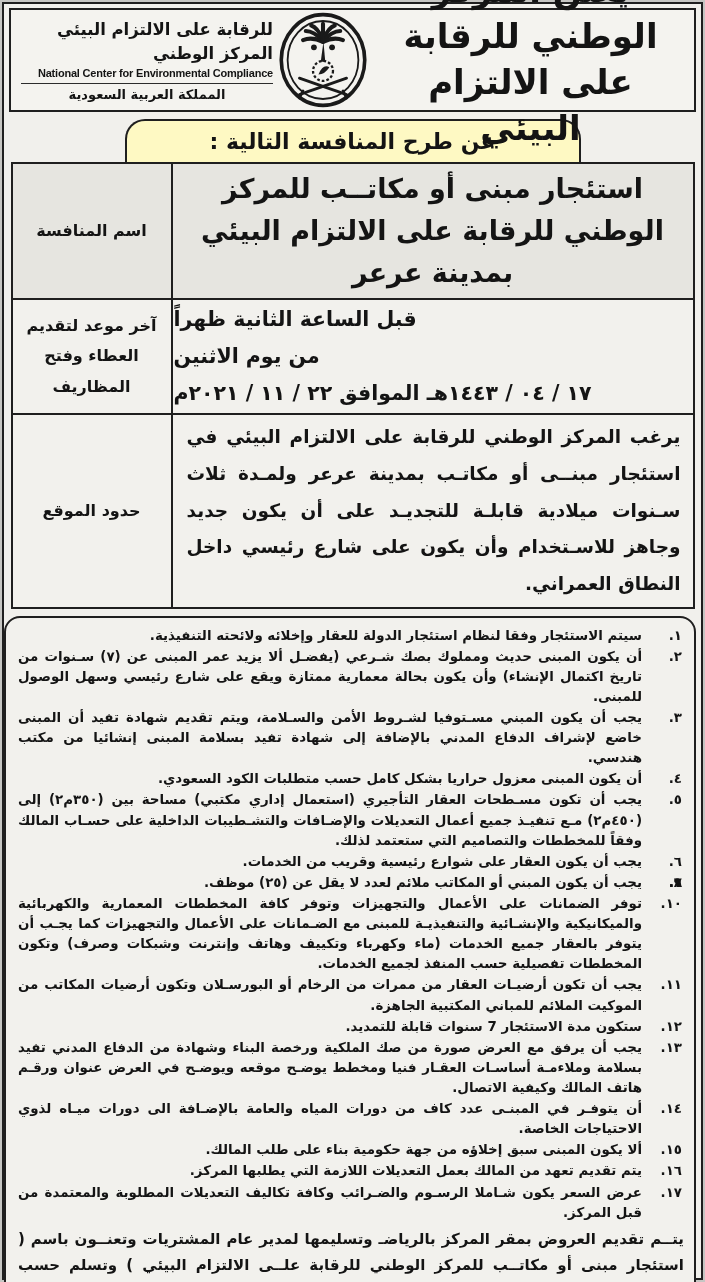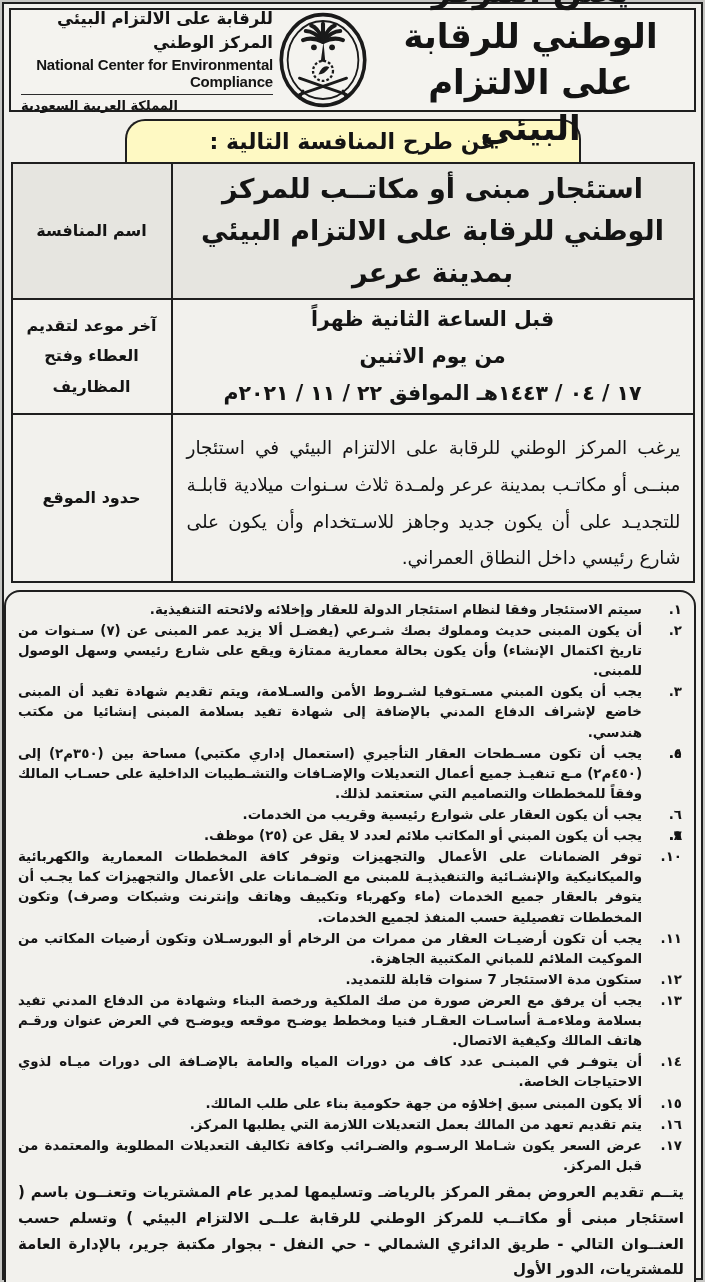--- a/index.html
+++ b/index.html
@@ -39,24 +39,24 @@
   .masthead-logo{
     flex:0 0 100px;
     display:flex;align-items:center;justify-content:center;
   }
   .masthead-org{
     flex:0 0 252px;
     text-align:right;
     padding-left:4px;
   }
   .org-ar{font-size:16.5px;font-weight:700;line-height:1.45;}
-  .org-en{font-family:"Liberation Sans",sans-serif;font-size:15px;font-weight:700;
+  .org-en{font-family:"Liberation Sans",sans-serif;font-size:11px;font-weight:700;
           padding-top:2px;letter-spacing:-0.2px;text-align:right;direction:ltr;}
   .org-rule{border-top:1.5px solid #2c2c2c;margin:4px 0 3px 0;}
-  .org-country{font-size:13px;font-weight:600;text-align:left;}
+  .org-country{font-size:13px;font-weight:600;text-align:center;}
   
   .tab{
     width:456px;
     margin:7px auto 0 auto;
     border:2.5px solid #1f1f1f;
     border-bottom:none;
     border-radius:20px 20px 0 0;
     height:43px;
     display:flex;align-items:center;justify-content:center;
     font-size:22px;font-weight:900;
@@ -82,26 +82,26 @@
     line-height:1.9;
     padding:4px 8px;
   }
   .row-name td{background:#e6e5e0;height:101px;}
   .row-name .value-cell{
     text-align:center;font-size:27px;font-weight:900;line-height:1.55;
     padding:4px 1px;
   }
   .row-deadline td{height:110px;background:#f2f1ed;}
   .row-deadline .value-cell{
-    text-align:center;font-size:20.5px;font-weight:900;line-height:1.82;
+    text-align:left;font-size:20.5px;font-weight:900;line-height:1.82;
   }
   .row-site td{height:150px;background:#f2f1ed;}
   .row-site .value-cell{
-    text-align:justify;font-size:18.5px;font-weight:400;line-height:1.98;
-    padding:15px 12px 4px 14px;
+    text-align:justify;font-size:18.5px;font-weight:700;line-height:1.98;
+    padding:4px 12px 4px 14px;
   }
   
   .conditions-box{
     margin:7px auto 0 auto;
     border:2.5px solid #1f1f1f;
     border-radius:16px;
     background:#f2f1ed;
     padding:8px 10px 6px 12px;
     box-sizing:border-box;
     width:692px;
@@ -204,21 +204,21 @@
       <td class="label-cell">حدود الموقع</td>
     </tr>
   </tbody>
     </table>
 
   <div class="conditions-box">
     <ol class="cond-list">
       <li><span class="num">١.</span><span>سيتم الاستئجار وفقا لنظام استئجار الدولة للعقار وإخلائه ولائحته التنفيذية.</span></li>
       <li><span class="num">٢.</span><span>أن يكون المبنى حديث ومملوك بصك شـرعي (يفضـل ألا يزيد عمر المبنى عن (٧) سـنوات من تاريخ اكتمال الإنشاء) وأن يكون بحالة معمارية ممتازة ويقع على شارع رئيسي وسهل الوصول للمبنى.</span></li>
       <li><span class="num">٣.</span><span>يجب أن يكون المبني مسـتوفيا لشـروط الأمن والسـلامة، ويتم تقديم شهادة تفيد أن المبنى خاضع لإشراف الدفاع المدني بالإضافة إلى شهادة تفيد بسلامة المبنى إنشائيا من مكتب هندسي.</span></li>
-      <li><span class="num">٤.</span></li>
+      <li><span class="num">٤.</span><span>أن يكون المبنى معزول حراريا بشكل كامل حسب متطلبات الكود السعودي.</span></li>
       <li><span class="num">٥.</span><span>يجب أن تكون مسـطحات العقار التأجيري (استعمال إداري مكتبي) مساحة بين (٣٥٠م٢) إلى (٤٥٠م٢) مـع تنفيـذ جميع أعمال التعديلات والإضـافات والتشـطيبات الداخلية على حسـاب المالك وفقاً للمخططات والتصاميم التي ستعتمد لذلك.</span></li>
       <li><span class="num">٦.</span><span>يجب أن يكون العقار على شوارع رئيسية وقريب من الخدمات.</span></li>
       <li><span class="num">٧.</span></li>
       <li><span class="num">٨.</span></li>
       <li><span class="num">٩.</span><span>يجب أن يكون المبني أو المكاتب ملائم لعدد لا يقل عن (٢٥) موظف.</span></li>
       <li><span class="num">١٠.</span><span>توفر الضمانات على الأعمال والتجهيزات وتوفر كافة المخططات المعمارية والكهربائية والميكانيكية والإنشـائية والتنفيذيـة للمبنى مع الضـمانات على الأعمال والتجهيزات كما يجـب أن يتوفر بالعقار جميع الخدمات (ماء وكهرباء وتكييف وهاتف وإنترنت وشبكات وصرف) وتكون المخططات تفصيلية حسب المنفذ لجميع الخدمات.</span></li>
       <li><span class="num">١١.</span><span>يجب أن تكون أرضيـات العقار من ممرات من الرخام أو البورسـلان وتكون أرضيات المكاتب من الموكيت الملائم للمباني المكتبية الجاهزة.</span></li>
       <li><span class="num">١٢.</span><span>ستكون مدة الاستئجار 7 سنوات قابلة للتمديد.</span></li>
       <li><span class="num">١٣.</span><span>يجب أن يرفق مع العرض صورة من صك الملكية ورخصة البناء وشهادة من الدفاع المدني تفيد بسلامة وملاءمـة أساسـات العقـار فنيا ومخطط يوضـح موقعه ويوضـح في العرض عنوان ورقـم هاتف المالك وكيفية الاتصال.</span></li>
       <li><span class="num">١٤.</span><span>أن يتوفـر في المبنـى عدد كاف من دورات المياه والعامة بالإضـافة الى دورات ميـاه لذوي الاحتياجات الخاصة.</span></li>

